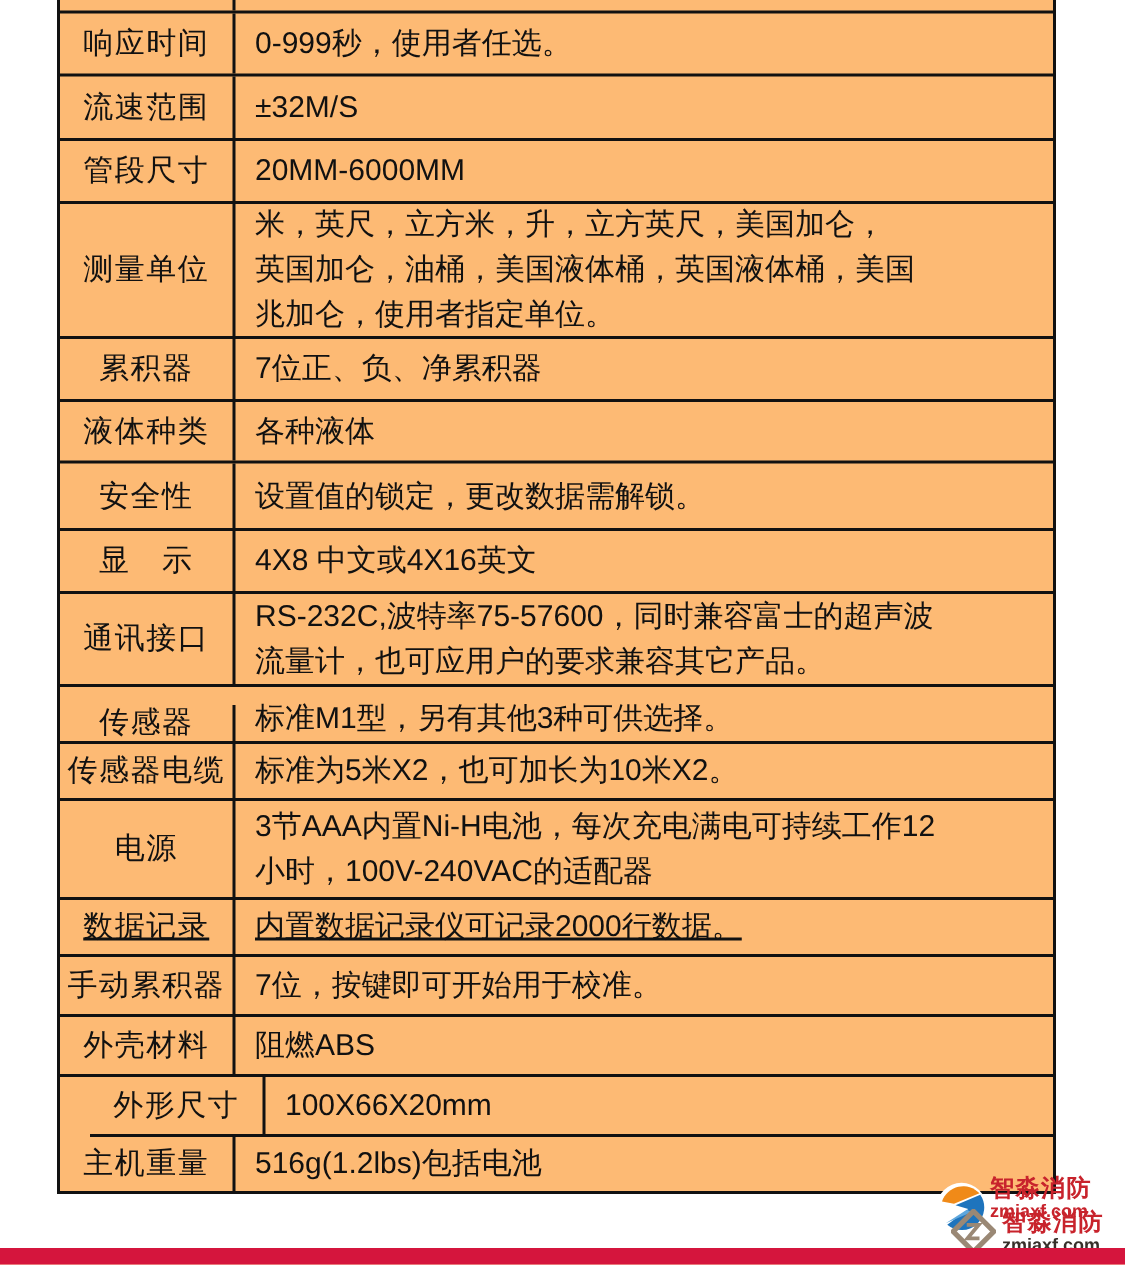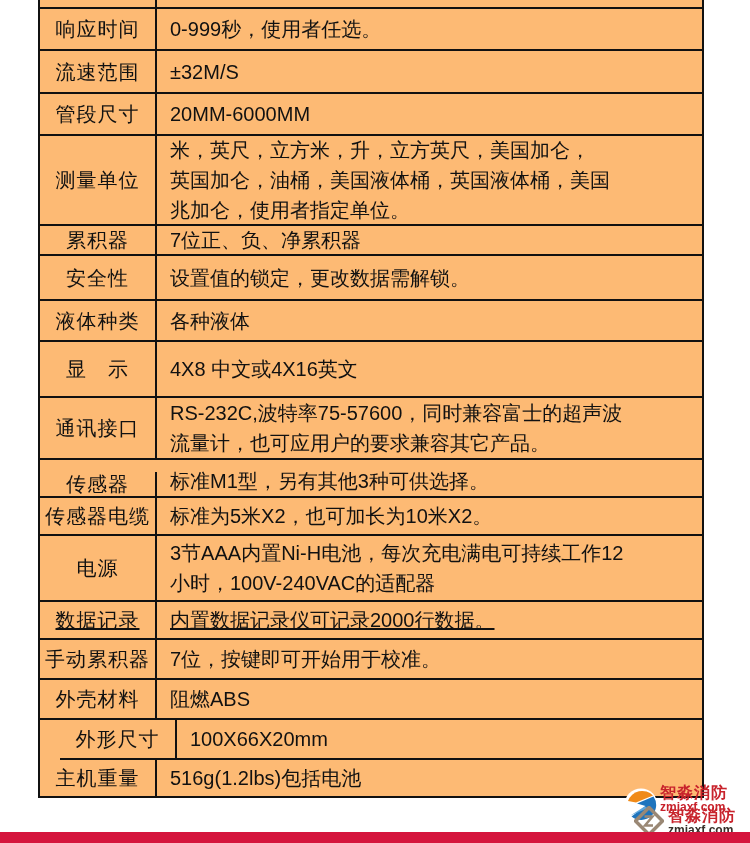--- a/index.html
+++ b/index.html
@@ -101,42 +101,42 @@
 
   <div class="row" style="height: 90px;">
     <div class="label">测量单位</div>
     <div class="value">
         <div>米，英尺，立方米，升，立方英尺，美国加仑，</div>
         <div>英国加仑，油桶，美国液体桶，英国液体桶，美国</div>
         <div>兆加仑，使用者指定单位。</div>
       </div>
   </div>
 
-  <div class="row" style="height: 30px; justify-content: flex-end;">
+  <div class="row" style="height: 42px; justify-content: flex-end;">
     <div class="label">累积器</div>
     <div class="value">
         <div>7位正、负、净累积器</div>
+      </div>
+  </div>
+
+  <div class="row" style="height: 41px;">
+    <div class="label">液体种类</div>
+    <div class="value">
+        <div>各种液体</div>
       </div>
   </div>
 
   <div class="row" style="height: 45px;">
     <div class="label">安全性</div>
     <div class="value">
         <div>设置值的锁定，更改数据需解锁。</div>
       </div>
   </div>
 
-  <div class="row" style="height: 41px;">
-    <div class="label">液体种类</div>
-    <div class="value">
-        <div>各种液体</div>
-      </div>
-  </div>
-
-  <div class="row" style="height: 56px;">
+  <div class="row" style="height: 42px;">
     <div class="label">显　示</div>
     <div class="value">
         <div>4X8 中文或4X16英文</div>
       </div>
   </div>
 
   <div class="row" style="height: 62px;">
     <div class="label">通讯接口</div>
     <div class="value">
         <div>RS-232C,波特率75-57600，同时兼容富士的超声波</div>

